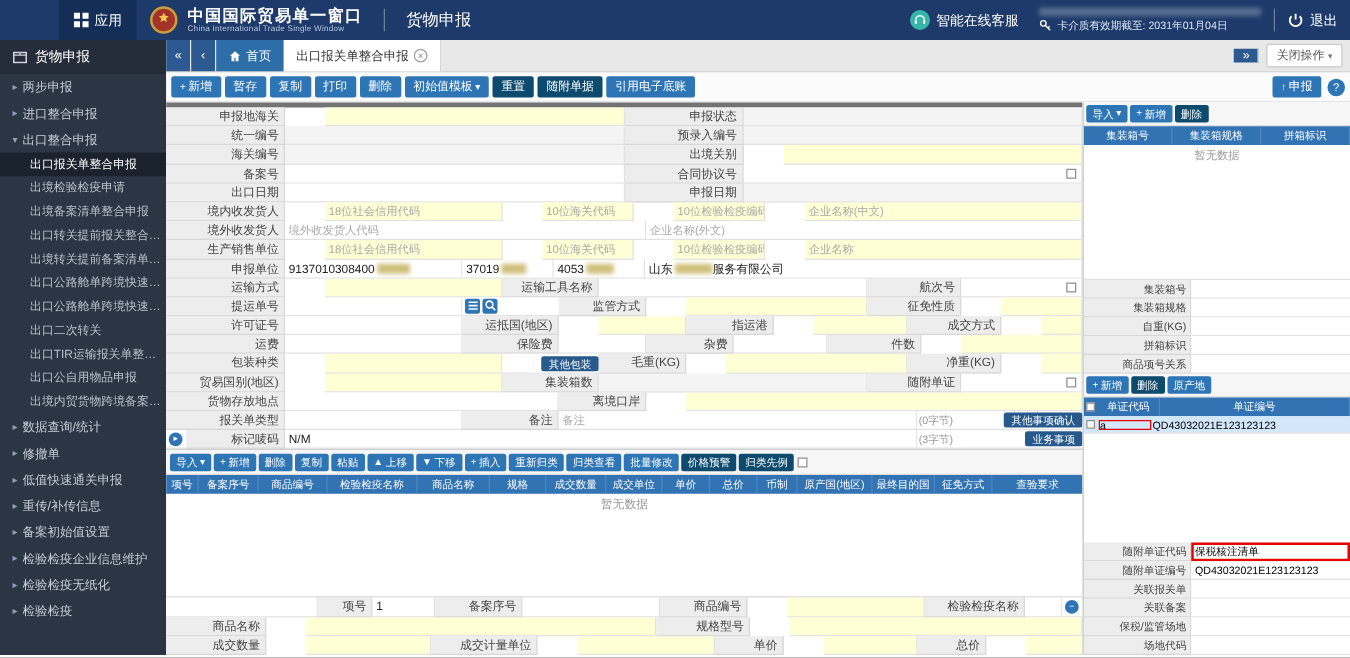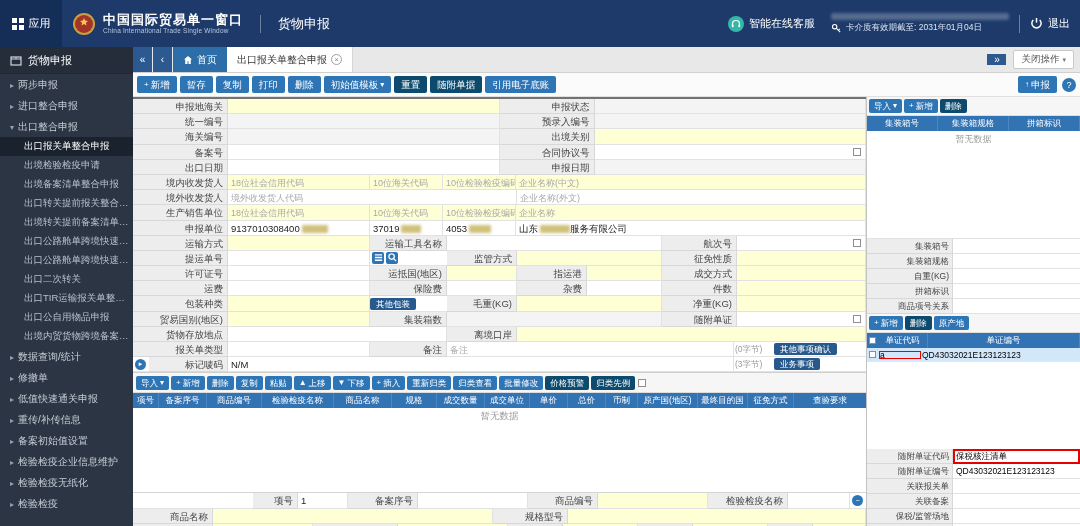--- a/index.html
+++ b/index.html
@@ -1,21 +1,21 @@
 <!DOCTYPE html>
 <html><head>
 <meta charset="utf-8">
 <style>
   * { box-sizing:border-box; margin:0; padding:0; }
   html,body { background:#888; }
   body { font-family:"Liberation Sans","DejaVu Sans",sans-serif; }
   .app { width:1080px; height:526px; background:#fff; position:relative; overflow:hidden; margin:0 auto; }
 
   
-  .topbar { height:47px; background:#1d3a6a; display:flex; align-items:stretch; color:#fff; }
+  .topbar { height:32px; background:#1d3a6a; display:flex; align-items:stretch; color:#fff;padding-left:47px; }
   .appmenu { width:62px; background:#152e57; display:flex; align-items:center; justify-content:center; gap:5px; font-size:11px; cursor:pointer; flex-shrink:0; }
   .brand { display:flex; align-items:center; padding-left:10px; gap:7px;justify-content:space-between; }
   .brand-cn { font-size:13px; font-weight:bold; letter-spacing:1px; line-height:14px; }
   .brand-en { font-size:6.5px; color:#b8c6de; letter-spacing:.2px; }
   .vline { width:1px; height:18px; background:rgba(255,255,255,.35); margin:0 10px; flex-shrink:0; }
   .module { font-size:13px; }
   .tright { margin-left:auto; display:flex; align-items:center; padding-right:10px; }
   .service { display:flex; gap:5px; align-items:center; font-size:11px; cursor:pointer; }
   .cardbox { margin-left:16px; display:flex; flex-direction:column; justify-content:center; gap:2px; }
   .masked { width:178px; height:7px; background:rgba(255,255,255,.25); filter:blur(1.5px); border-radius:2px; align-self:flex-start; }
@@ -50,37 +50,37 @@
   .tbtn,.gbtn { border:none; color:#fff; border-radius:2px; cursor:pointer; display:flex; align-items:center; gap:2px; font-family:inherit; white-space:nowrap; }
   .tbtn { font-size:9.5px; height:17px; line-height:17px; padding:0 7px; }
   .blue { background:#2e75b6; } .red { background:#0c4a6e; }
   .pre,.post { font-size:8px; } .pre:empty,.post:empty { display:none; }
   .tb-right { margin-left:auto; display:flex; align-items:center; gap:5px; }
   .help { width:14px; height:14px; border-radius:50%; background:#2e75b6; color:#fff; font-size:9px; display:flex; align-items:center; justify-content:center; cursor:pointer; }
 
   
   .content { flex:1; display:flex; min-height:0; }
   .larea { flex:1; display:flex; flex-direction:column; min-width:0; background:#fff; }
-  .formgrid { border-top:2px solid #737373; }
+  .formgrid { border-top:4px solid #737373; }
   .fr { display:flex; height:15.2px; }
   .fr > * { flex-shrink:0; }
   .half { display:flex; width:50%; }
   .fx { flex:1 1 auto !important; min-width:0; }
   .fl { background:#ededed; border-right:1px solid #d8d8d8; border-bottom:1px solid #d8d8d8; font-size:9.5px; color:#444; text-align:right; padding:0 4px 0 1px; line-height:15px; white-space:nowrap; overflow:hidden; }
   .fi { background:#fff; border-right:1px solid #e2e2e2; border-bottom:1px solid #e2e2e2; font-size:9.5px; color:#222; line-height:15px; padding:0 3px; white-space:nowrap; overflow:hidden; cursor:text; }
-  .fi.y { background:#feffd5; }
+  .fi.y { background:#feffd5;margin-left:32px; }
   .fi.ro { background:#f4f4f4; cursor:default; }
   .ph { color:#a9a9a9; font-size:9px; }
   .withcb { display:flex; align-items:center; justify-content:flex-end; padding-right:4px; }
   .cb { width:8px; height:8px; background:#fff; border:1px solid #8f8f8f; display:inline-block; flex-shrink:0; cursor:pointer; }
   .blur { display:inline-block; height:8px; border-radius:1px; background:#cfc07b; filter:blur(1.5px); vertical-align:middle; margin-left:2px; }
   .b20{width:20px} .b22{width:22px} .b26{width:26px} .b30{width:30px}
   .icell { display:flex; align-items:center; gap:2px; padding-left:2px; border-bottom:1px solid #e2e2e2; background:#fff; }
   .mini-ic { width:12px; height:12px; background:#2e75b6; border-radius:2px; display:flex; align-items:center; justify-content:center; cursor:pointer; flex-shrink:0; }
-  .bcell { display:flex; align-items:center; justify-content:flex-start; border-bottom:1px solid #e2e2e2; background:#fff; }
+  .bcell { display:flex; align-items:center; justify-content:flex-end; border-bottom:1px solid #e2e2e2; background:#fff; }
   .fbtn { background:#27598c; color:#fff; border:none; font-size:8.5px; height:12px; line-height:12px; padding:0 6px; border-radius:2px; cursor:pointer; font-family:inherit; white-space:nowrap; }
   .aux { color:#999; font-size:8.5px; line-height:15px; border-bottom:1px solid #e2e2e2; background:#fff; white-space:nowrap; padding:0 1px; }
   .circle-ic { width:11px; height:11px; border-radius:50%; background:#2e75b6; color:#fff; font-size:7px; display:flex; align-items:center; justify-content:center; margin:2px; cursor:pointer; flex-shrink:0; }
   .sp { border-bottom:1px solid #e2e2e2; background:#fff; }
   .w16{width:16px}.w40{width:40px}.w45{width:45px}.w50{width:50px}.w55{width:55px}.w70{width:70px}.w73{width:73px}
   .w75{width:75px}.w77{width:77px}.w79{width:79px}.w80{width:80px}.w85{width:85px}.w92{width:92px}.w95{width:95px}
   .w100{width:100px}.w110{width:110px}.w120{width:120px}.w142{width:142px}.w145{width:145px}.w215{width:215px}
   .w219{width:219px}.w280{width:280px}.w288{width:289px}
 
   

